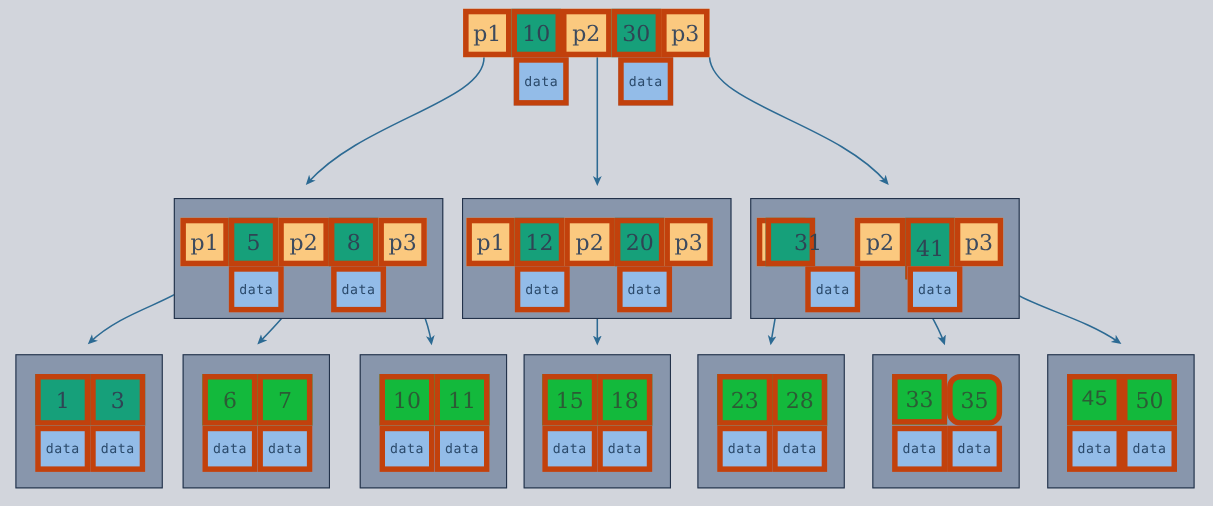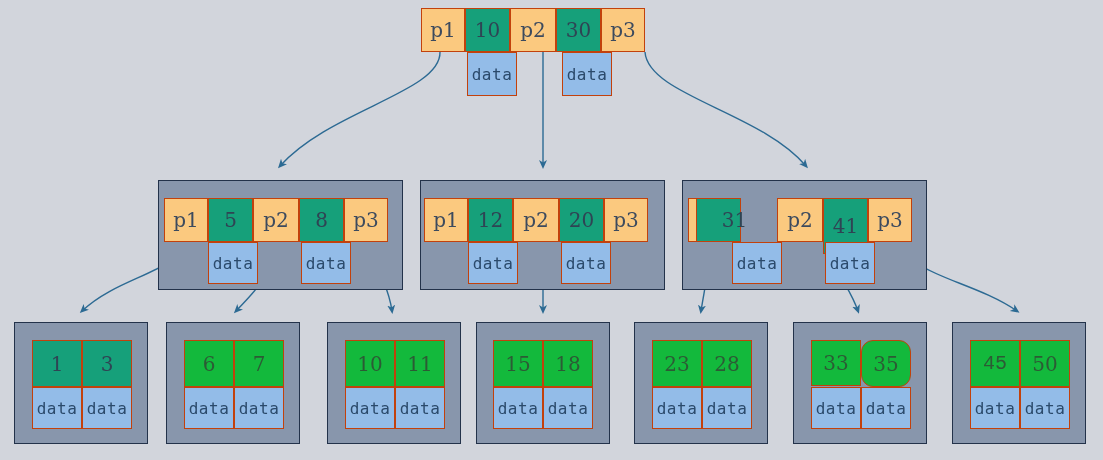--- a/index.html
+++ b/index.html
@@ -33,21 +33,21 @@
   }
   .container {
     position: absolute;
     background: #8896ac;
     border: 1px solid #23324a;
     box-sizing: border-box;
   }
   .cell {
     position: absolute;
     box-sizing: border-box;
-    border: 1px solid #c2410c;
+    border: 5px solid #c2410c;
     display: flex;
     align-items: center;
     justify-content: center;
     font-family: "DejaVu Serif", serif;
     color: #3c4a5e;
   }
   .ptr {
     background: #fbc97f;
     font-size: 20px;
   }
@@ -62,21 +62,21 @@
     color: #2f4454;
   }
   .key-leaf {
     background: #13b93c;
     font-size: 20px;
     color: #2c5b35;
   }
   .data {
     background: #93bce8;
     font-family: "DejaVu Sans Mono", monospace;
-    font-size: 16px;
+    font-size: 12px;
     color: #2b4a6b;
     letter-spacing: 0.5px;
   }
 </style>
 </head>
 <body>
 
 <div id="canvas">
 
   <svg id="edges" viewBox="0 0 1103 460">

